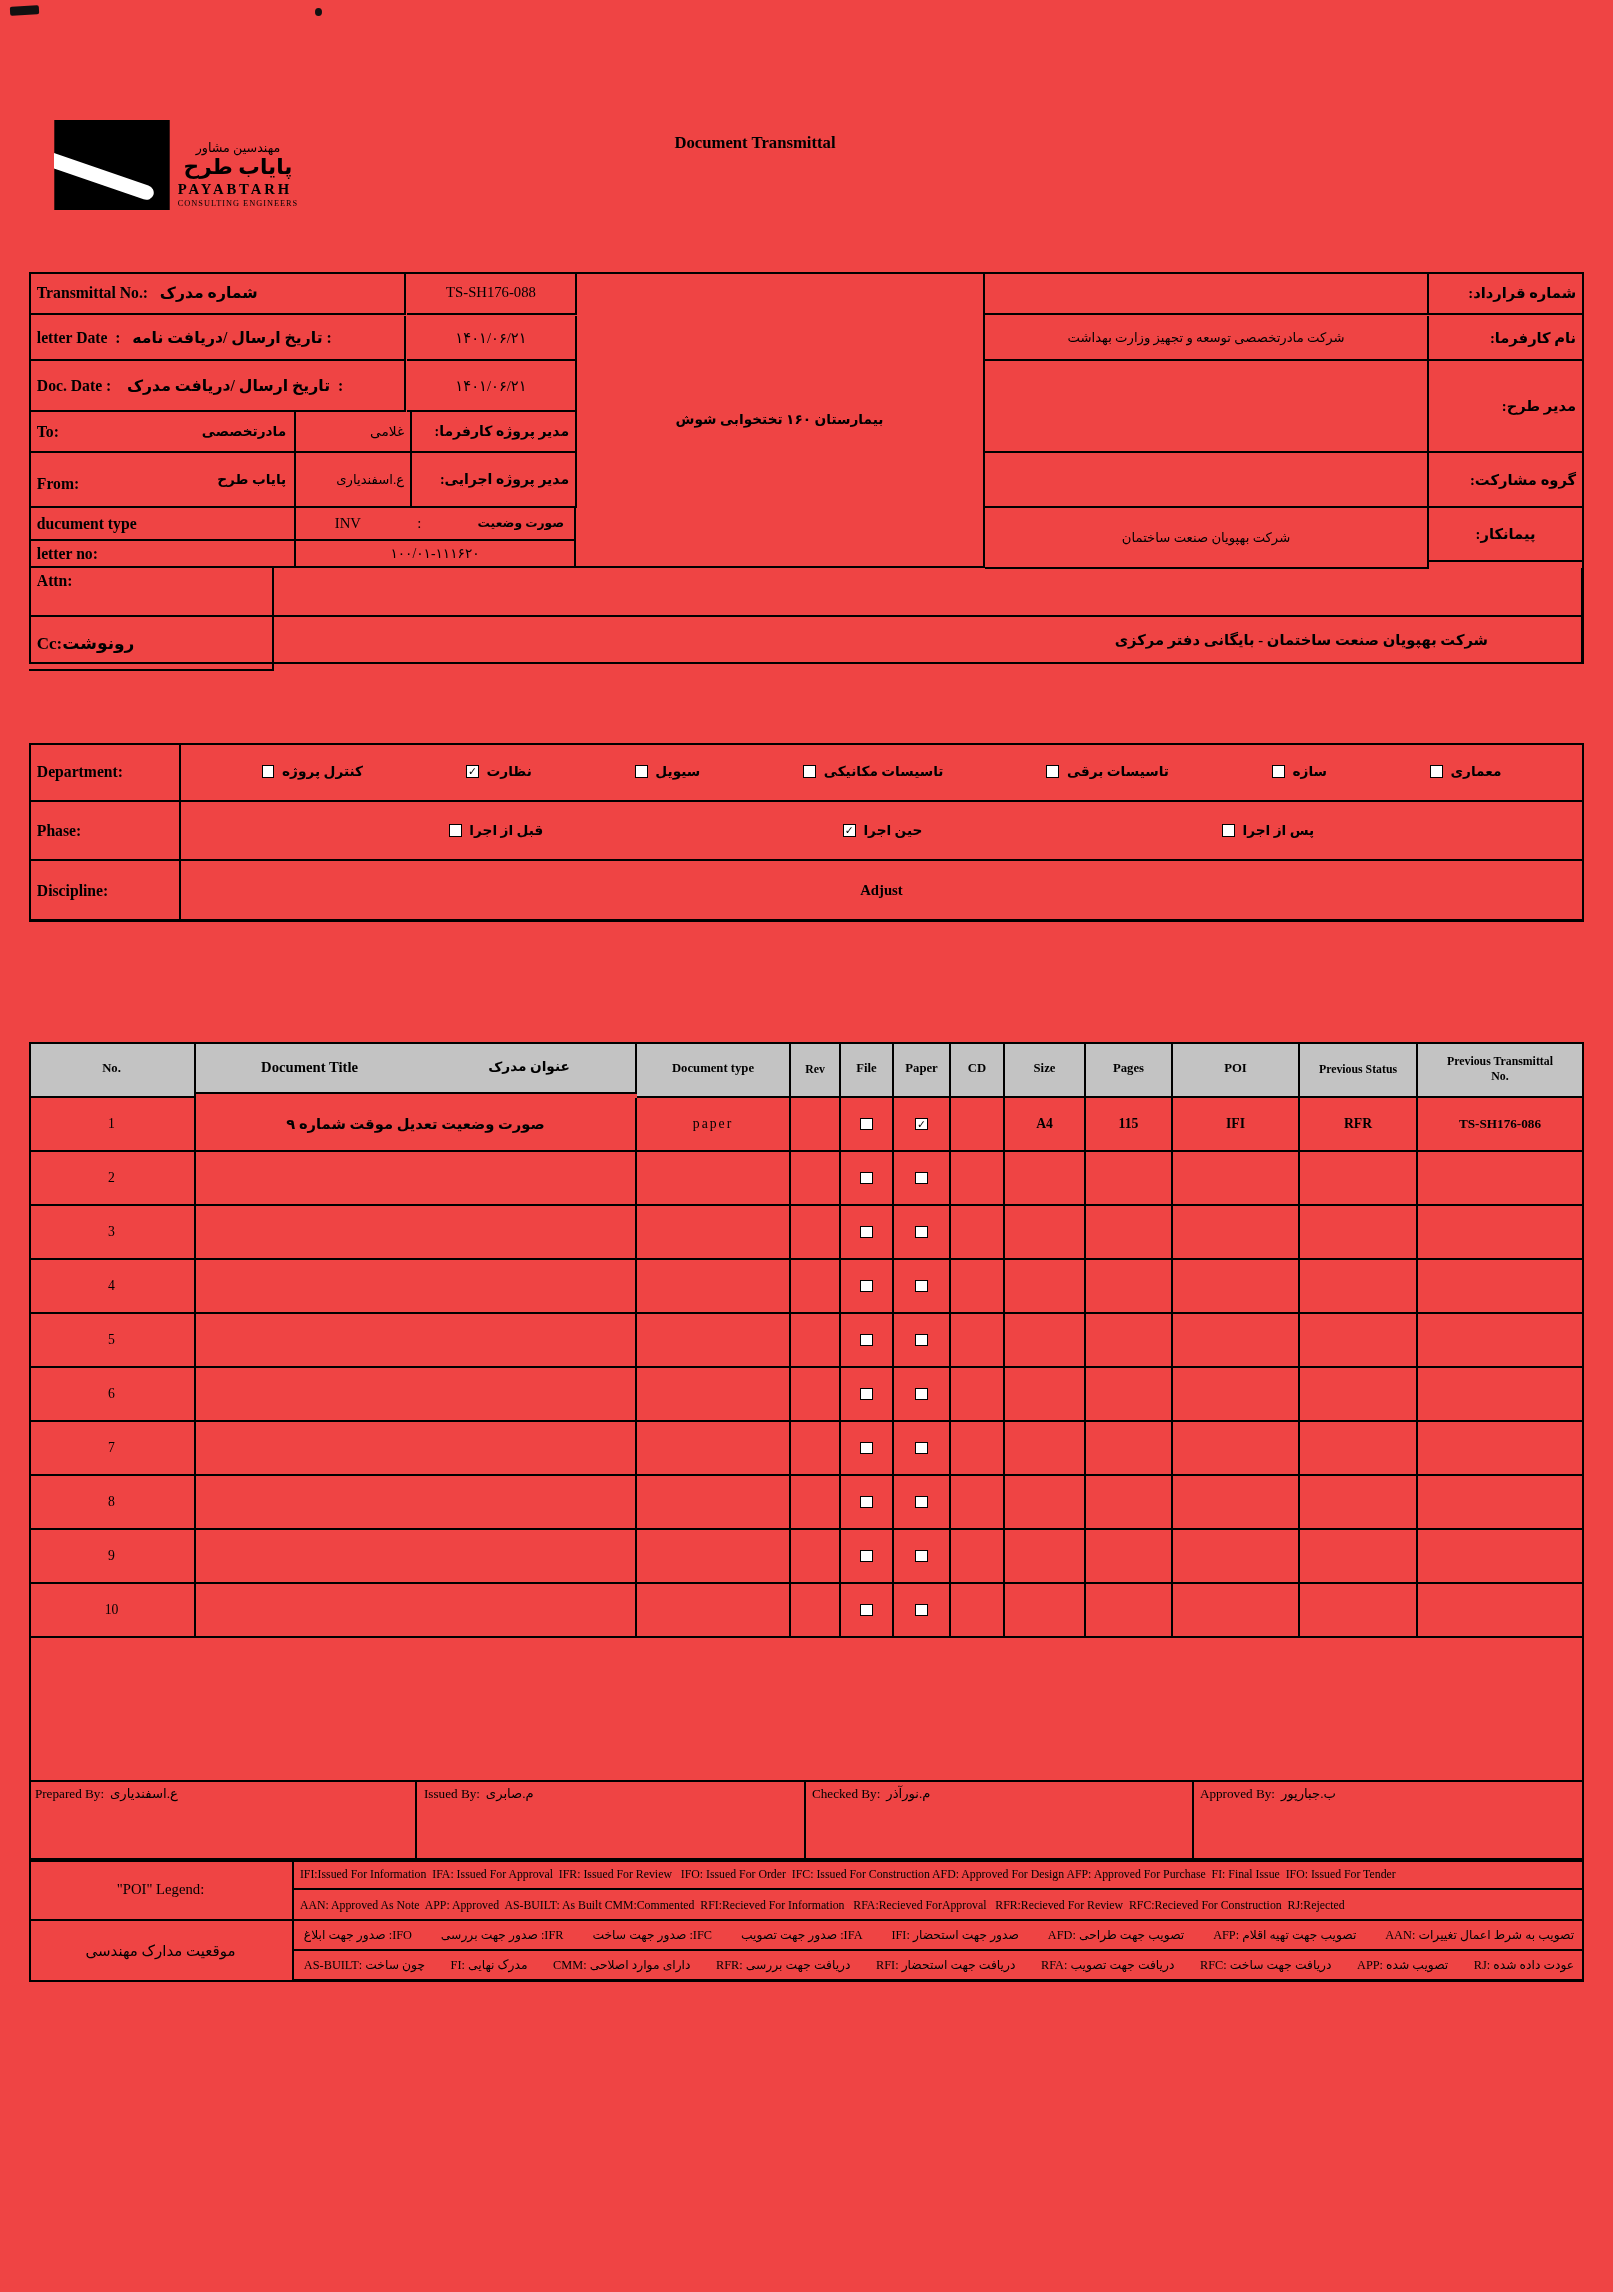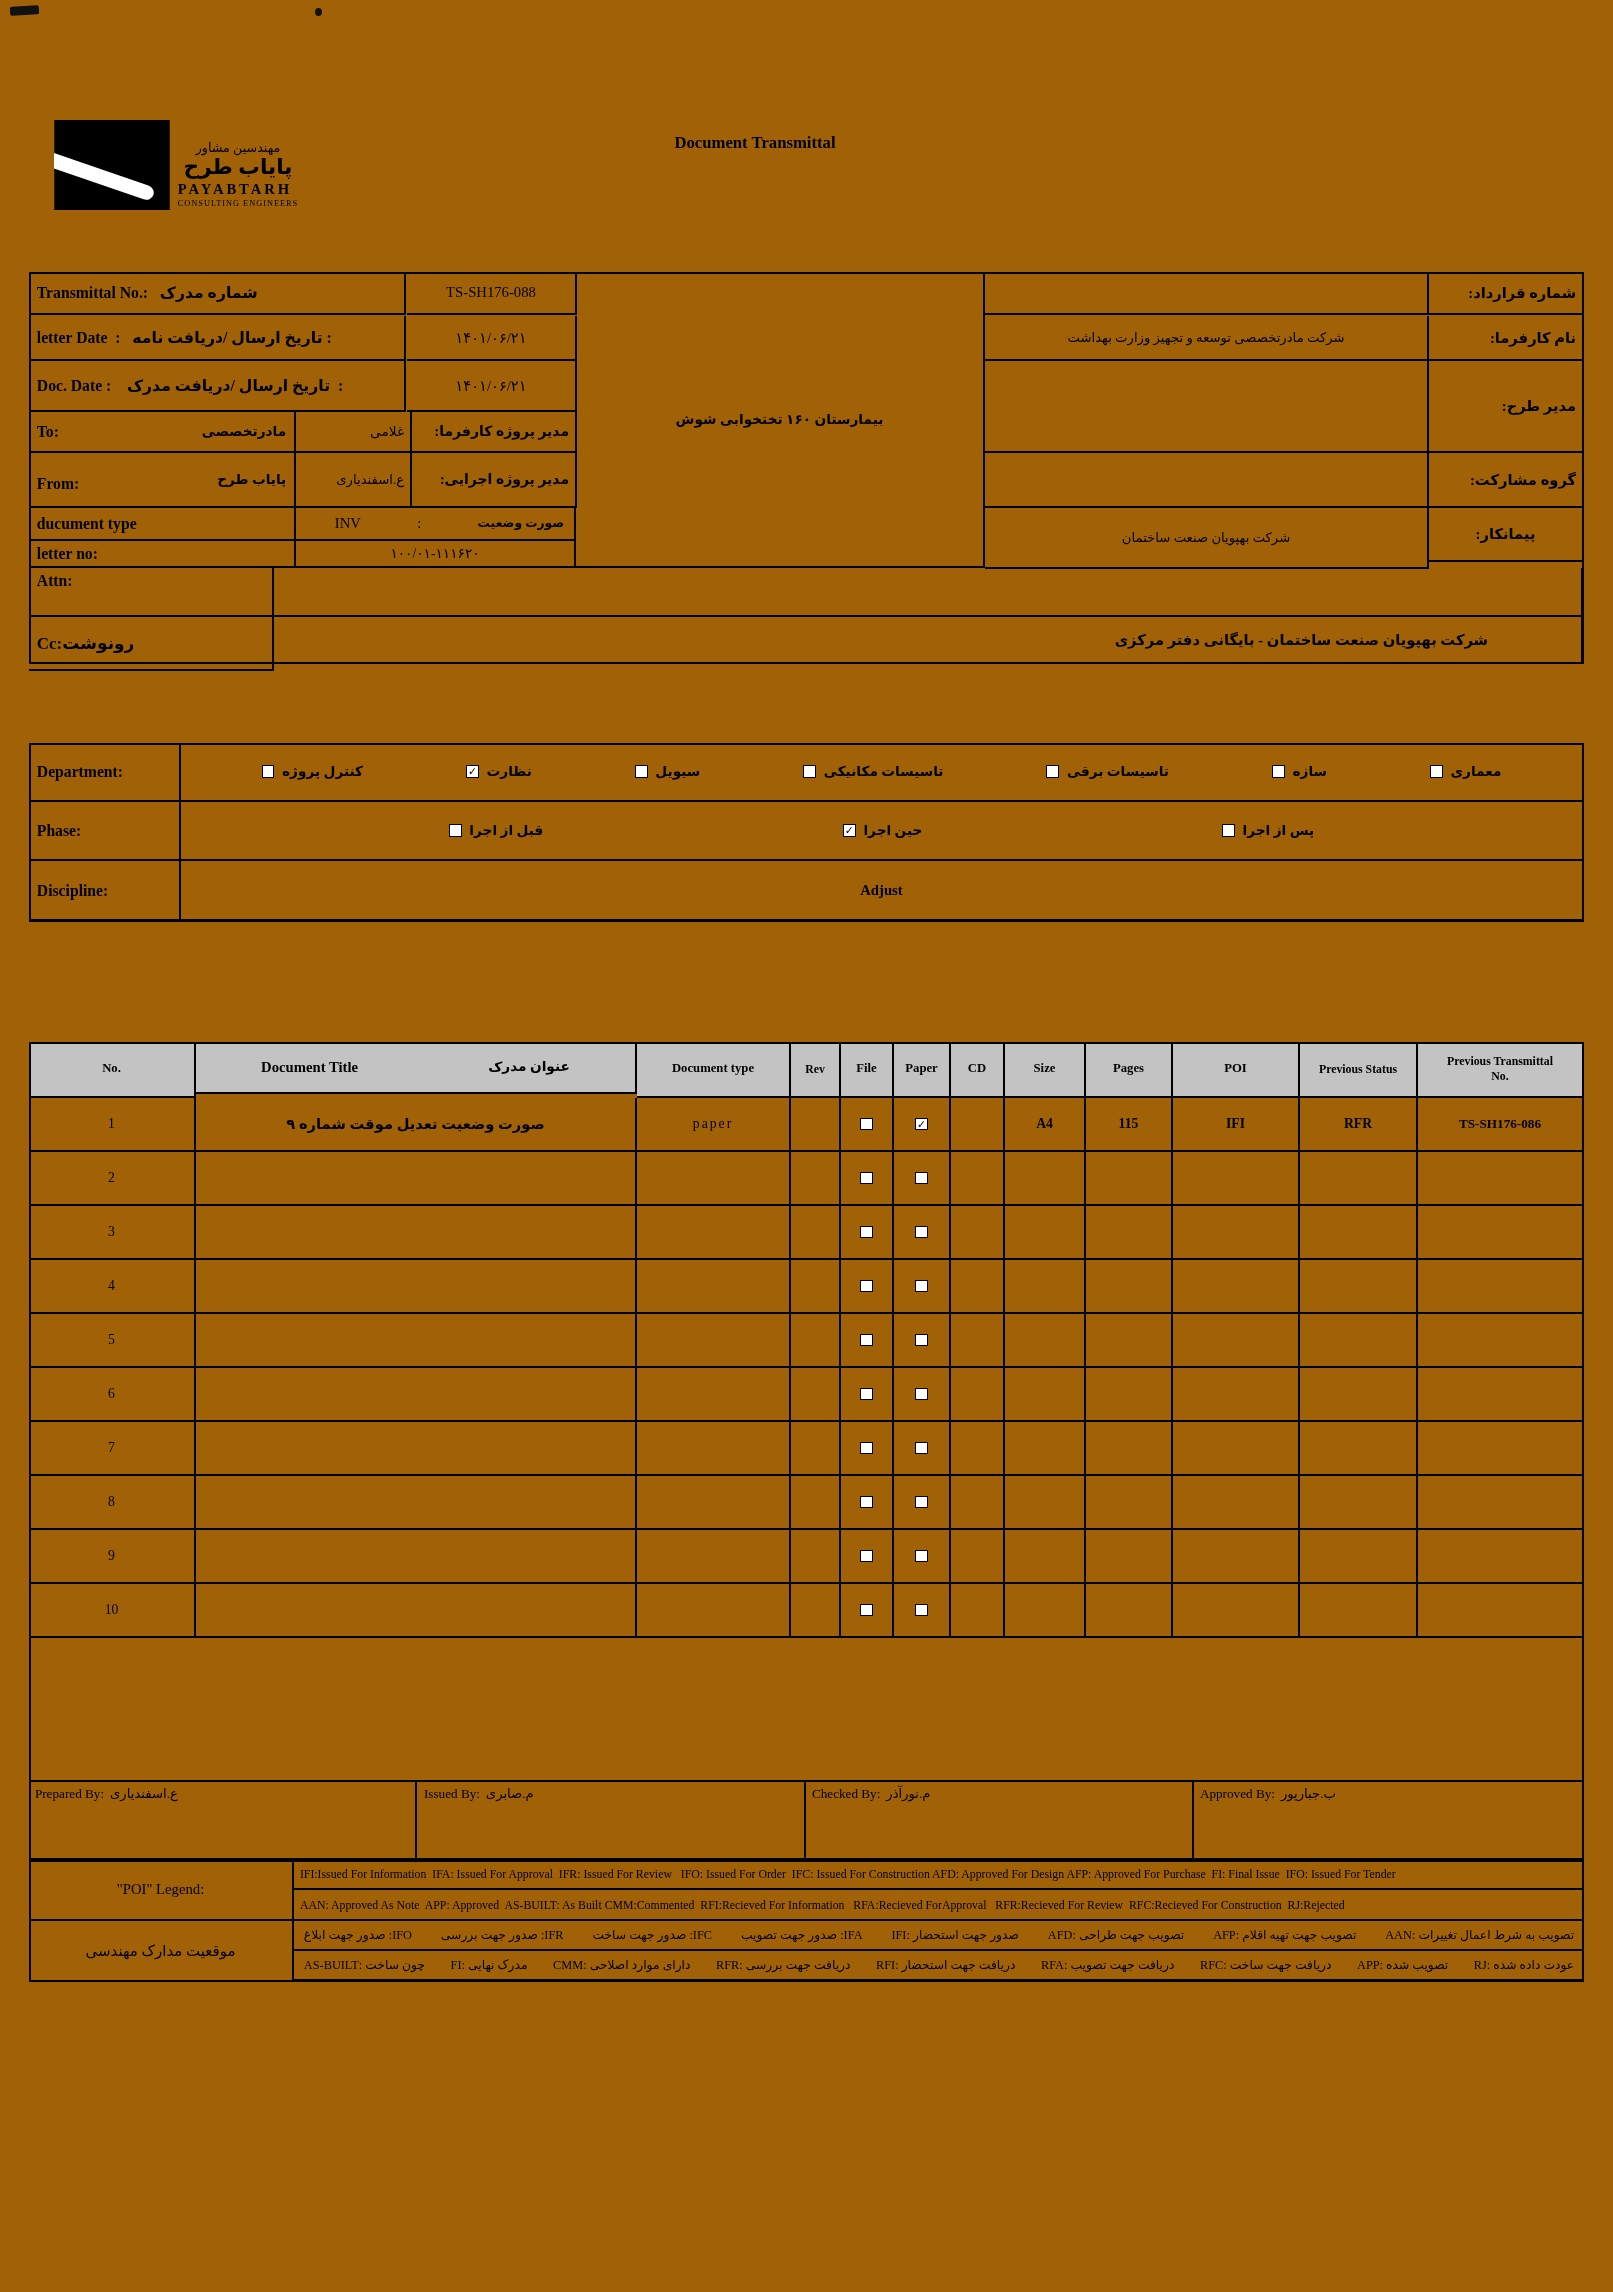--- a/index.html
+++ b/index.html
@@ -1,16 +1,16 @@
 <!DOCTYPE html>
 <html><head>
 <meta charset="utf-8">
 <style>
   html,body{margin:0;padding:0;background:#fff;}
-  .page{position:relative;width:1613px;height:2293px;background:#a16207;overflow:hidden;
+  .page{position:relative;width:1613px;height:2293px;background:#ef4444;overflow:hidden;
         font-family:"Liberation Serif","DejaVu Sans",serif;color:#000;}
   
   .c{position:absolute;box-sizing:border-box;border-right:2px solid #000;border-bottom:2px solid #000;
      display:flex;align-items:center;font-size:14.7px;overflow:hidden;}
   .outline{position:absolute;box-sizing:border-box;border:2.9px solid #000;pointer-events:none;z-index:5;}
   .center{justify-content:center;text-align:center;}
   .b{font-weight:bold;}
   .pre{white-space:pre;}
   .rtl{direction:rtl;text-align:right;}
   .padl{padding-left:7.8px;}

